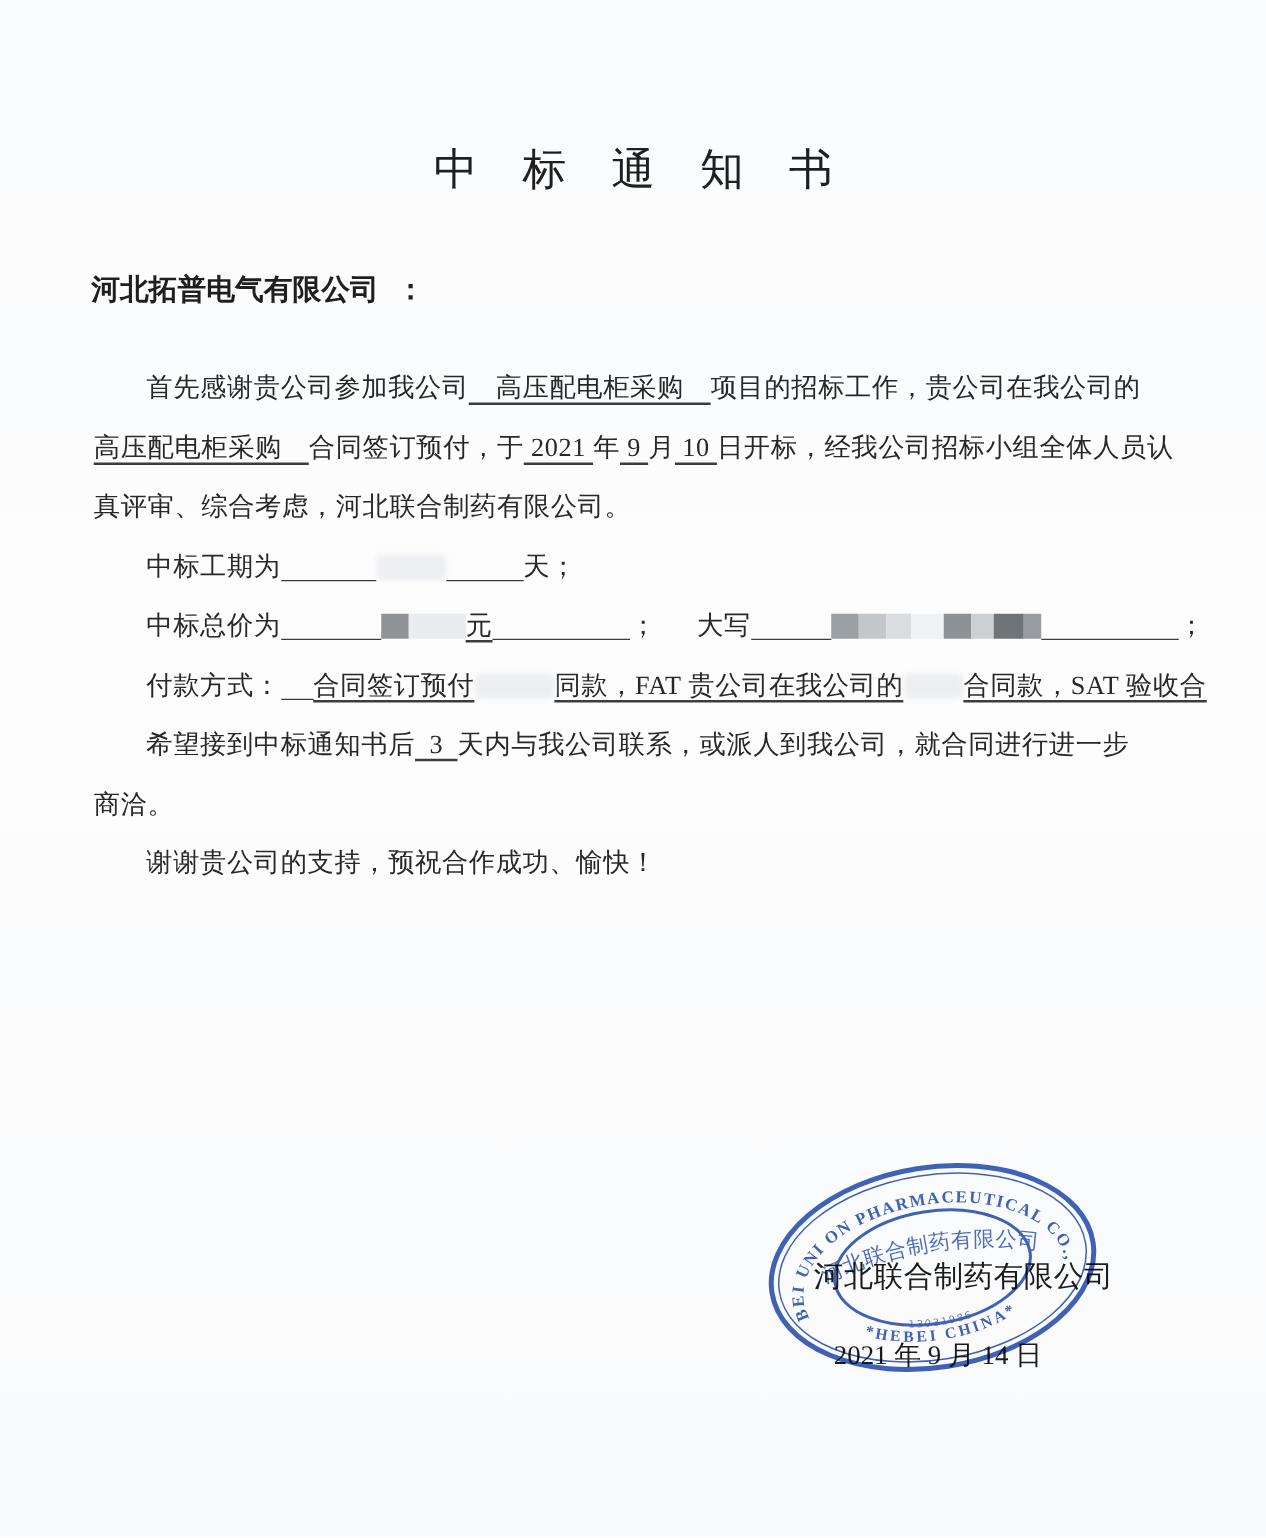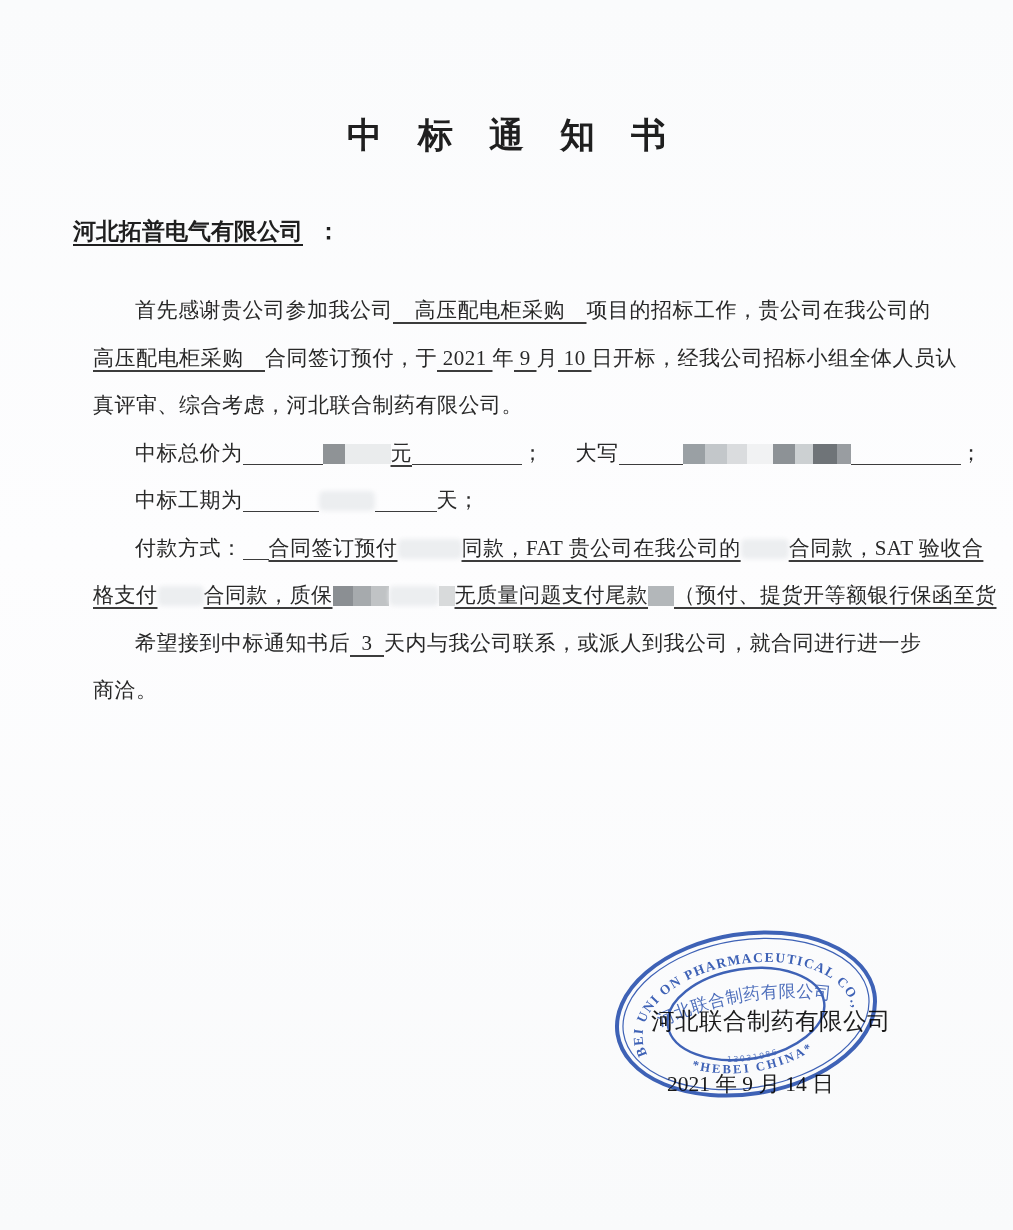--- a/index.html
+++ b/index.html
@@ -6,36 +6,35 @@
   .page{
     position:relative;
     width:1013px;height:1230px;
     background:linear-gradient(180deg,#fafbfc 0%,#fdfdfe 45%,#f9fafb 100%);
     font-family:"Liberation Serif","DejaVu Serif",serif;
     color:#262626;
     overflow:hidden;
   }
   .doc-title{
     position:absolute;top:112px;left:0;width:100%;
-    text-align:center;font-size:35px;font-weight:700;
+    text-align:center;font-size:35px;font-weight:400;
     letter-spacing:36px;padding-left:36px;box-sizing:border-box;
     color:#1f1f1f;
   }
   .addressee{
     position:absolute;top:216px;left:73px;
     font-size:23px;font-weight:700;color:#1f1f1f;
   }
   .addressee .u-name{
-    text-decoration:underline;
     text-decoration-thickness:2px;
     text-underline-offset:5px;
     padding-right:14px;
   }
   .doc-body{
-    position:absolute;top:287px;left:93px;right:70px;
+    position:absolute;top:287px;left:75px;right:70px;
   }
   .line{
     height:47.5px;line-height:47.5px;
     font-size:21px;white-space:nowrap;color:#282828;
     letter-spacing:0.5px;
   }
   .line.indent{padding-left:42px;}
   .seg{display:inline;}
   .seg.u{
     text-decoration:underline;
@@ -81,46 +80,38 @@
   <div class="doc-title">中标通知书</div>
 
   <div class="addressee">
     <span class="u-name">河北拓普电气有限公司</span><span>：</span>
   </div>
 
   <div class="doc-body">
       <div class="line indent"><span class="seg">首先感谢贵公司参加我公司</span><span class="seg u">　高压配电柜采购　</span><span class="seg">项目的招标工作，贵公司在我公司的</span></div>
       <div class="line"><span class="seg u">高压配电柜采购　</span><span class="seg">合同签订预付，于</span><span class="seg u">&nbsp;2021&nbsp;</span><span class="seg">年</span><span class="seg u">&nbsp;9&nbsp;</span><span class="seg">月</span><span class="seg u">&nbsp;10&nbsp;</span><span class="seg">日开标，经我公司招标小组全体人员认</span></div>
       <div class="line"><span class="seg">真评审、综合考虑，河北联合制药有限公司。</span></div>
+      <div class="line indent"><span class="seg">中标工期为</span><span class="blank" style="width: 76px;"></span><span class="smudge" style="width: 56px;"></span><span class="blank" style="width: 62px;"></span><span class="seg">天；</span></div>
       <div class="line indent"><span class="seg">中标总价为</span><span class="blank" style="width: 80px;"></span><span class="mosaic">
           <i style="background: rgb(143, 147, 150); width: 22px;"></i>
           <i style="background: rgb(234, 236, 237); width: 46px;"></i>
         </span><span class="seg u">元</span><span class="blank" style="width: 110px;"></span><span class="seg">；</span><span class="gap" style="width: 32px;"></span><span class="seg">大写</span><span class="blank" style="width: 64px;"></span><span class="mosaic">
           <i style="background: rgb(154, 160, 164); width: 22px;"></i>
           <i style="background: rgb(195, 199, 202); width: 22px;"></i>
           <i style="background: rgb(218, 220, 222); width: 20px;"></i>
           <i style="background: rgb(241, 242, 243); width: 26px;"></i>
           <i style="background: rgb(141, 146, 150); width: 22px;"></i>
           <i style="background: rgb(204, 208, 210); width: 18px;"></i>
           <i style="background: rgb(111, 116, 120); width: 24px;"></i>
           <i style="background: rgb(153, 157, 161); width: 14px;"></i>
         </span><span class="blank" style="width: 110px;"></span><span class="seg">；</span></div>
-      <div class="line indent"><span class="seg">中标工期为</span><span class="blank" style="width: 76px;"></span><span class="smudge" style="width: 56px;"></span><span class="blank" style="width: 62px;"></span><span class="seg">天；</span></div>
       <div class="line indent"><span class="seg">付款方式：</span><span class="blank" style="width: 26px;"></span><span class="seg u">合同签订预付</span><span class="smudge" style="width: 64px;"></span><span class="seg u">同款，FAT 贵公司在我公司的</span><span class="smudge" style="width: 48px;"></span><span class="seg u">合同款，SAT 验收合</span></div>
-      <div class="line"><span class="seg u">格支付</span><span class="smudge" style="width: 46px;"></span><span class="seg u">合同款，质保</span><span class="mosaic">
-          <i style="background: rgb(139, 143, 147); width: 20px;"></i>
-          <i style="background: rgb(166, 170, 173); width: 18px;"></i>
-          <i style="background: rgb(192, 195, 197); width: 18px;"></i>
-        </span><span class="smudge" style="width: 50px;"></span><span class="mosaic">
-          <i style="background: rgb(216, 218, 219); width: 16px;"></i>
-        </span><span class="seg u">无质量问题支付尾款</span><span class="mosaic">
-          <i style="background: rgb(179, 183, 186); width: 26px;"></i>
-        </span><span class="seg u">（预付、提货开等额银行保函至货</span></div>
       <div class="line indent"><span class="seg">希望接到中标通知书后</span><span class="seg u">&nbsp;&nbsp;3&nbsp;&nbsp;</span><span class="seg">天内与我公司联系，或派人到我公司，就合同进行进一步</span></div>
       <div class="line"><span class="seg">商洽。</span></div>
+      <div class="line indent"><span class="seg">谢谢贵公司的支持，预祝合作成功、愉快！</span></div>
     </div>
 
   <div class="sig-company">河北联合制药有限公司</div>
   <div class="sig-date">2021 年 9 月 14 日</div>
 
   <svg class="stamp" viewBox="0 0 280 175" xmlns="http://www.w3.org/2000/svg">
     <g transform="rotate(-9 140 88)" fill="none" stroke="#2e55b2">
       <ellipse cx="140" cy="88" rx="130" ry="80" stroke-width="4"></ellipse>
       <ellipse cx="140" cy="88" rx="124" ry="74" stroke-width="1.2"></ellipse>
       <ellipse cx="140" cy="88" rx="79" ry="45" stroke-width="2.4"></ellipse>

